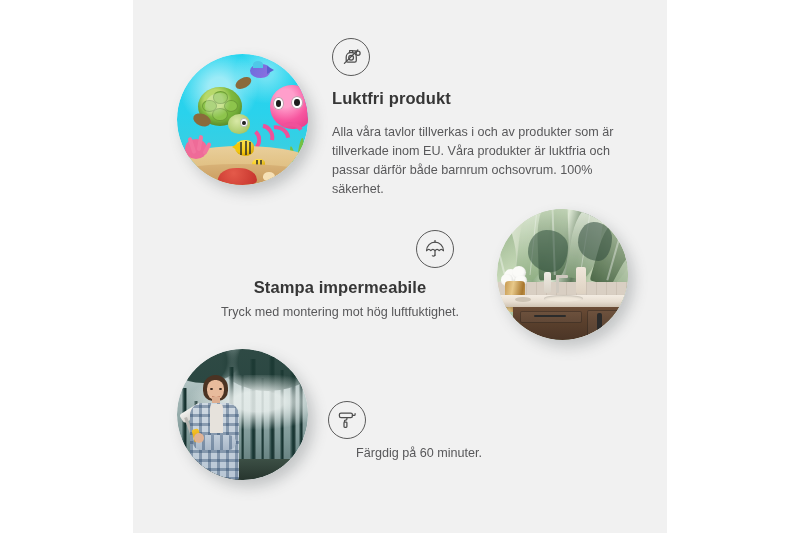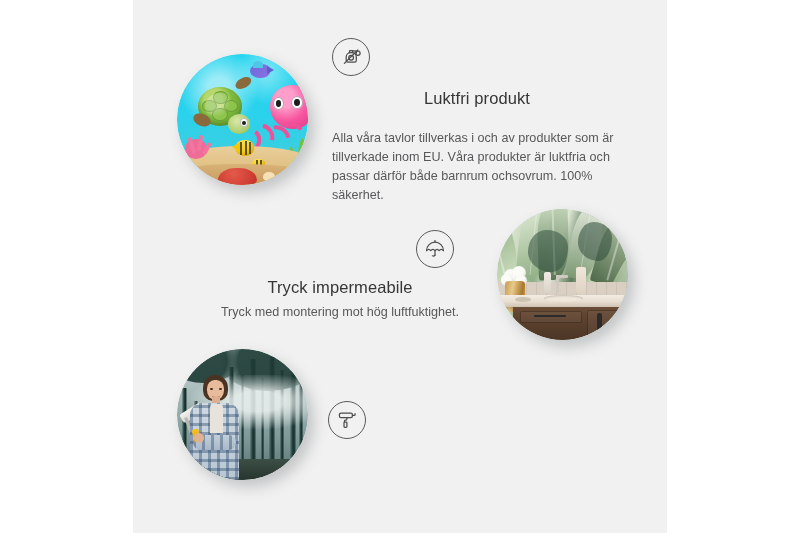--- a/index.html
+++ b/index.html
@@ -343,39 +343,38 @@
   .feature-icon {
     width: 38px; height: 38px;
     border-radius: 50%;
     border: 1.4px solid #5a5a5a;
     display: flex; align-items: center; justify-content: center;
     box-sizing: border-box;
   }
   .feature-icon svg { display: block; }
   .feature-title {
     font-size: 16.5px;
-    font-weight: normal;
+    font-weight: bold;
     color: #363636;
     letter-spacing: 0.1px;
-    text-align: center;
   }
   .feature-body {
     font-size: 12.6px;
     line-height: 1.52;
     color: #58585a;
   }
 
   
   #feature-odourless {
     left: 332px; top: 38px; width: 290px;
     text-align: left;
   }
   #feature-odourless .feature-icon { margin-left: 0px; }
   #feature-odourless .feature-title { margin-top: 13px; }
-  #feature-odourless .feature-body { margin-top: 21px; }
+  #feature-odourless .feature-body { margin-top: 15px; }
 
   
   #feature-waterproof {
     left: 214px; top: 230px; width: 252px;
     text-align: center;
   }
   #feature-waterproof .icon-row {
     display: flex; justify-content: flex-end;
     padding-right: 12px;
   }
@@ -554,30 +553,31 @@
       <div class="feature-icon">
         <svg width="26" height="26" viewBox="0 0 26 26" fill="none" stroke="#4d4d4d" stroke-width="1.25" stroke-linecap="round" stroke-linejoin="round">
           <path d="M4.6 14.6 a8.4 8.4 0 0 1 16.8 0"></path>
           <path d="M4.6 14.6 q2.1 -2.6 4.2 0 q2.1 -2.6 4.2 0 q2.1 -2.6 4.2 0 q2.1 -2.6 4.2 0"></path>
           <line x1="13.0" y1="14.6" x2="13.0" y2="19.2"></line>
           <path d="M13.0 19.2 a2.0 2.0 0 0 1 -2.6 0.6"></path>
           <line x1="13.0" y1="6.2" x2="13.0" y2="4.6"></line>
         </svg>
       </div>
     </div>
-    <div class="feature-title">Tryck impermeabile</div>
+    <div class="feature-title">Stampa impermeabile</div>
     <div class="feature-body">Tryck med montering mot hög luftfuktighet.</div>
   </div>
 
   <div class="feature" id="feature-assembly">
     <div class="icon-row">
       <div class="feature-icon">
         <svg width="26" height="26" viewBox="0 0 26 26" fill="none" stroke="#4d4d4d" stroke-width="1.25" stroke-linecap="round" stroke-linejoin="round">
           <rect x="5.4" y="6.0" width="13.0" height="4.6" rx="1.6"></rect>
           <path d="M18.4 8.3 h1.8 a0.9 0.9 0 0 0 0.9 -0.9 v-0.7"></path>
           <path d="M12.9 10.6 v1.5 a1.0 1.0 0 0 1 -1.0 1.0 h-0.5 a0.9 0.9 0 0 0 -0.9 0.9 v0.6"></path>
           <rect x="10.0" y="15.0" width="2.9" height="5.4" rx="0.8"></rect>
         </svg>
       </div>
     </div>
+    <div class="feature-body">Färgdig på 60 minuter.</div>
   </div>
 
 </div>
 
 </body></html>

